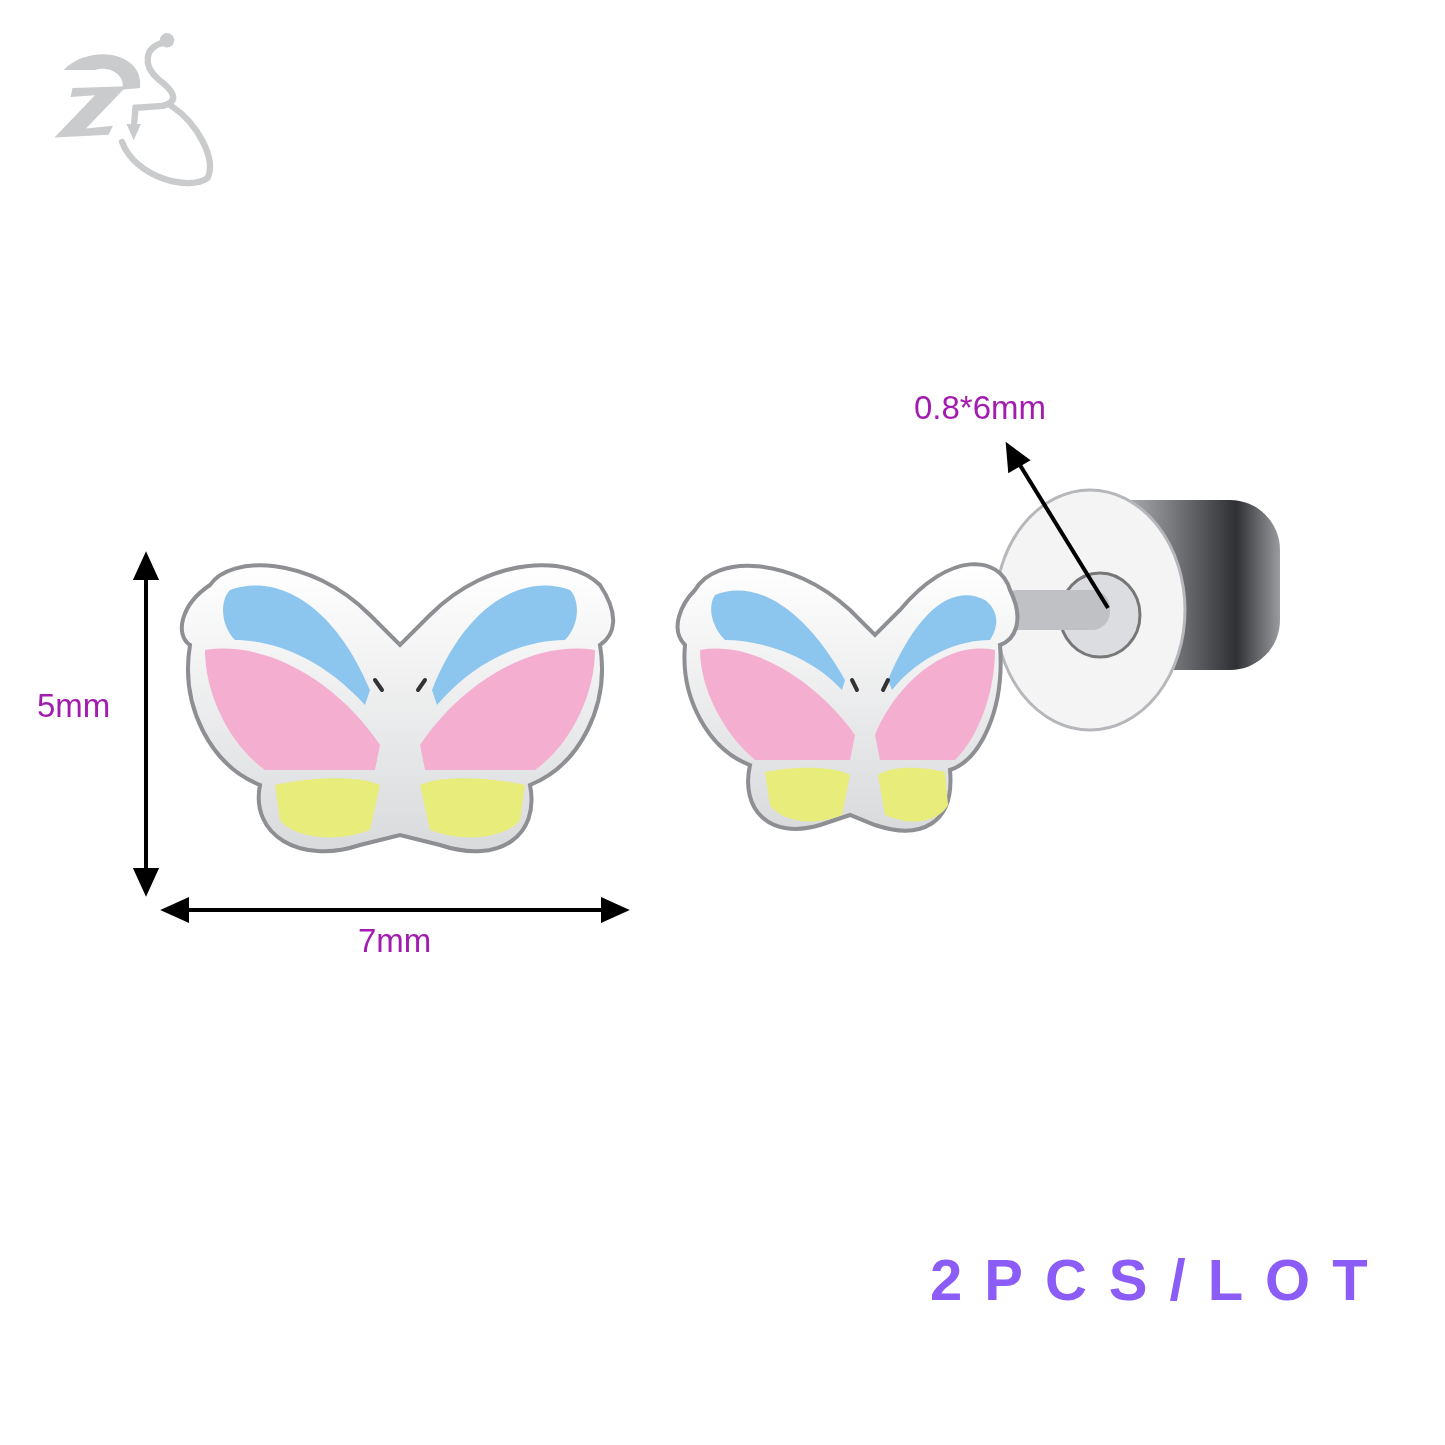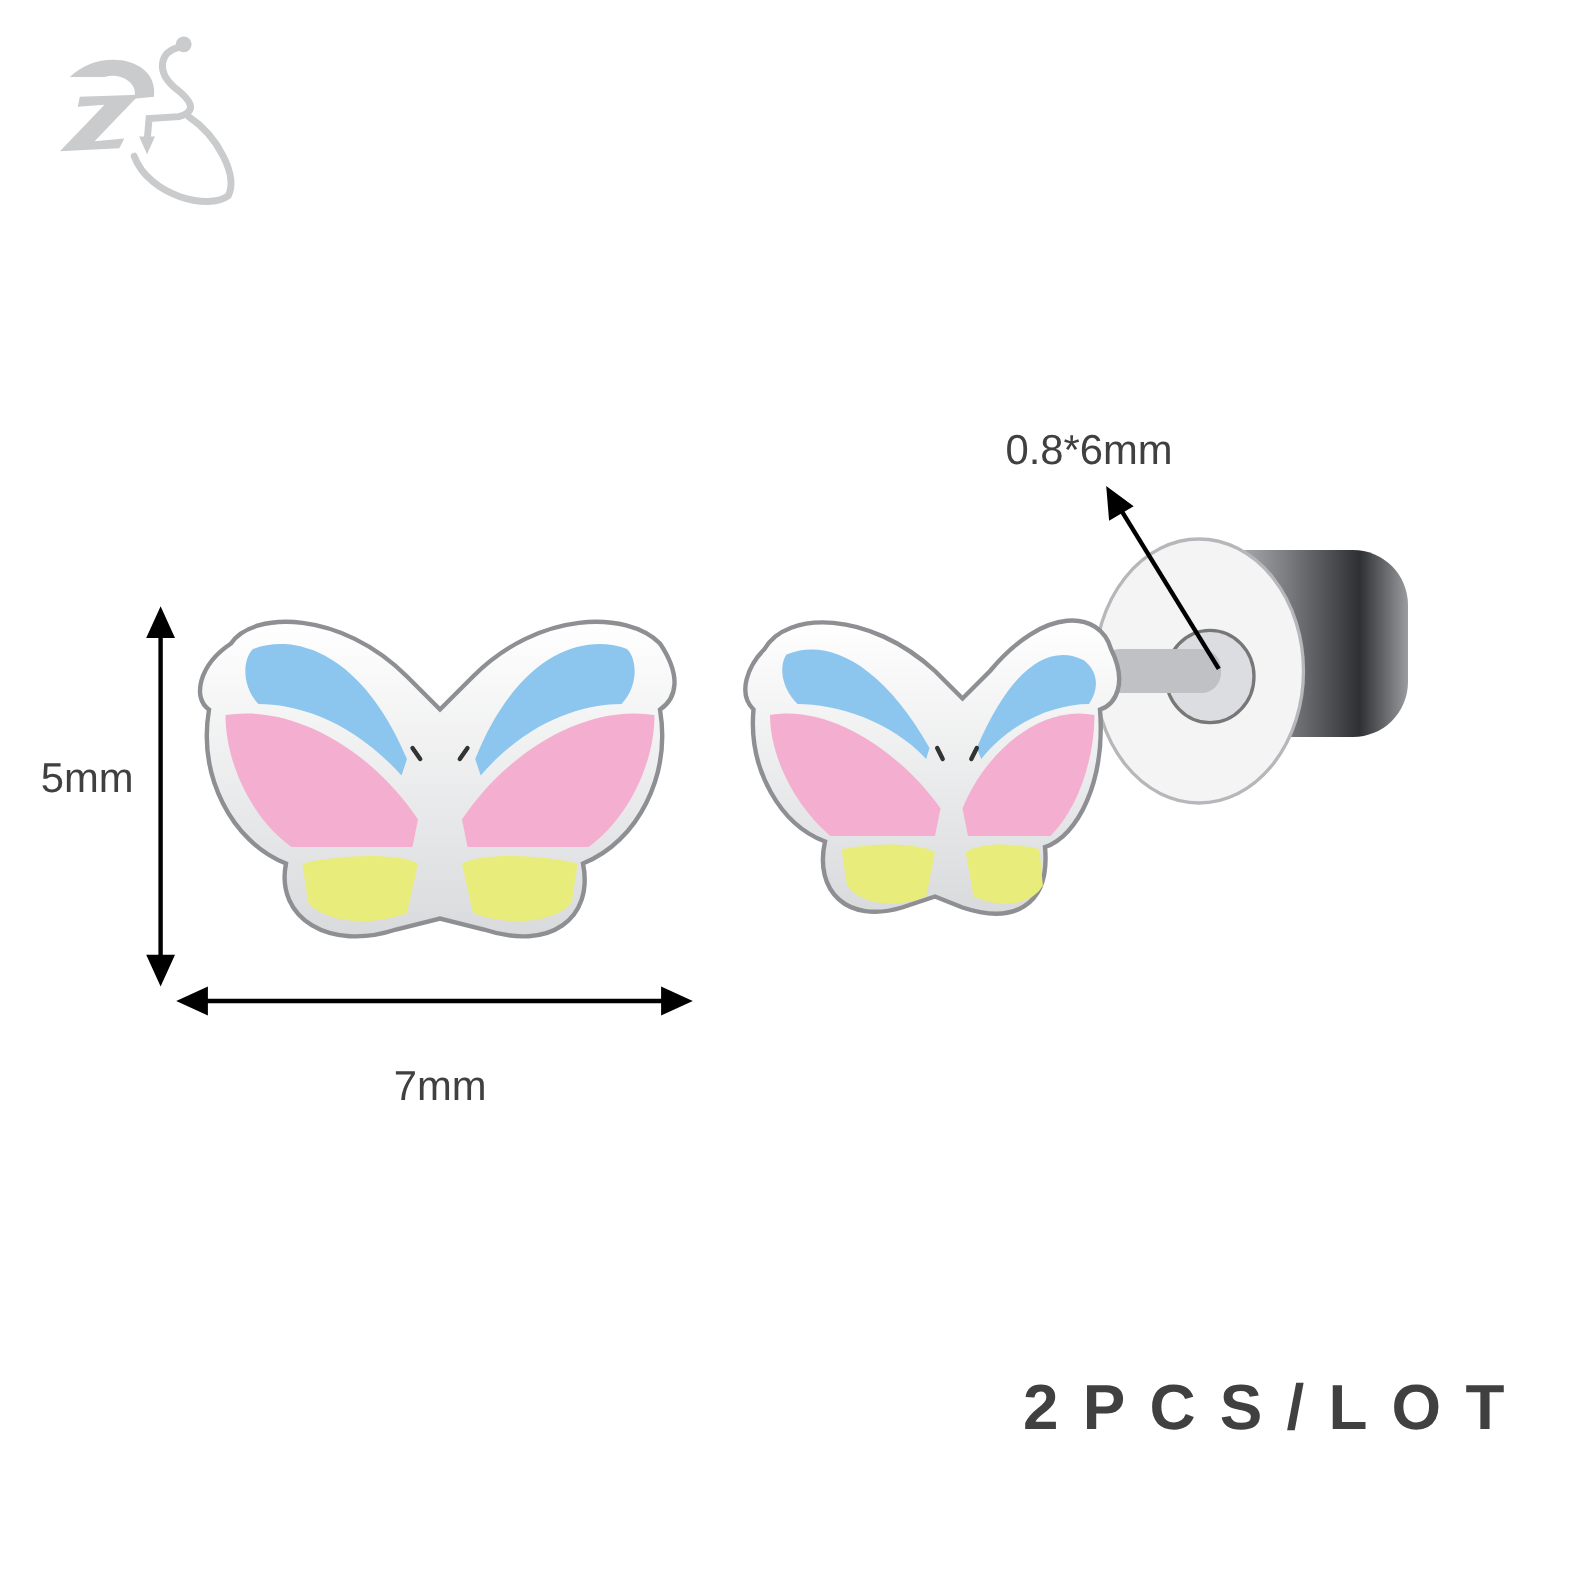--- a/index.html
+++ b/index.html
@@ -1,19 +1,19 @@
 <!DOCTYPE html>
 <html><head>
 <meta charset="utf-8">
 <style>
   html,body{margin:0;padding:0;background:#ffffff;}
   body{width:1445px;height:1445px;position:relative;overflow:hidden;font-family:"Liberation Sans",sans-serif;}
   .abs{position:absolute;}
-  .label{color:#404040;font-size:38px;line-height:1;}
-  #lot{font-weight:bold;font-size:58px;letter-spacing:22px;color:#404040;}
+  .label{color:#a21caf;font-size:33px;line-height:1;}
+  #lot{font-weight:bold;font-size:58px;letter-spacing:22px;color:#8b5cf6;}
 </style>
 </head>
 <body>
 
 <svg class="abs" style="left:30px;top:25px" width="220" height="180" viewBox="0 0 230 200">
   <g fill="#c9cbcc" stroke="none">
     <path d="M30 50 C60 20 120 30 115 70 L95 72 C100 55 80 45 65 50 Z"></path>
     <path d="M40 70 L100 68 L55 115 L85 112 L80 122 L20 125 L65 78 L38 80 Z"></path>
   </g>
   <g fill="none" stroke="#c9cbcc" stroke-width="7" stroke-linecap="round">
@@ -75,15 +75,15 @@
     <path d="M146 892 L136 870 L156 870 Z"></path>
     <line x1="178" y1="910" x2="612" y2="910"></line>
     <path d="M165 910 L187 900 L187 920 Z"></path>
     <path d="M625 910 L603 900 L603 920 Z"></path>
     <line x1="1108" y1="608" x2="1015" y2="457"></line>
     <path d="M1008 446 L1010 470 L1027 460 Z"></path>
   </g>
 </svg>
 
 <div class="abs label" style="left:37px;top:689px">5mm</div>
-<div class="abs label" style="left:358px;top:969px">7mm</div>
+<div class="abs label" style="left:358px;top:924px">7mm</div>
 <div class="abs label" style="left:914px;top:391px">0.8*6mm</div>
 <div class="abs" id="lot" style="left:930px;top:1246px">2PCS/LOT</div>
 
 </body></html>

